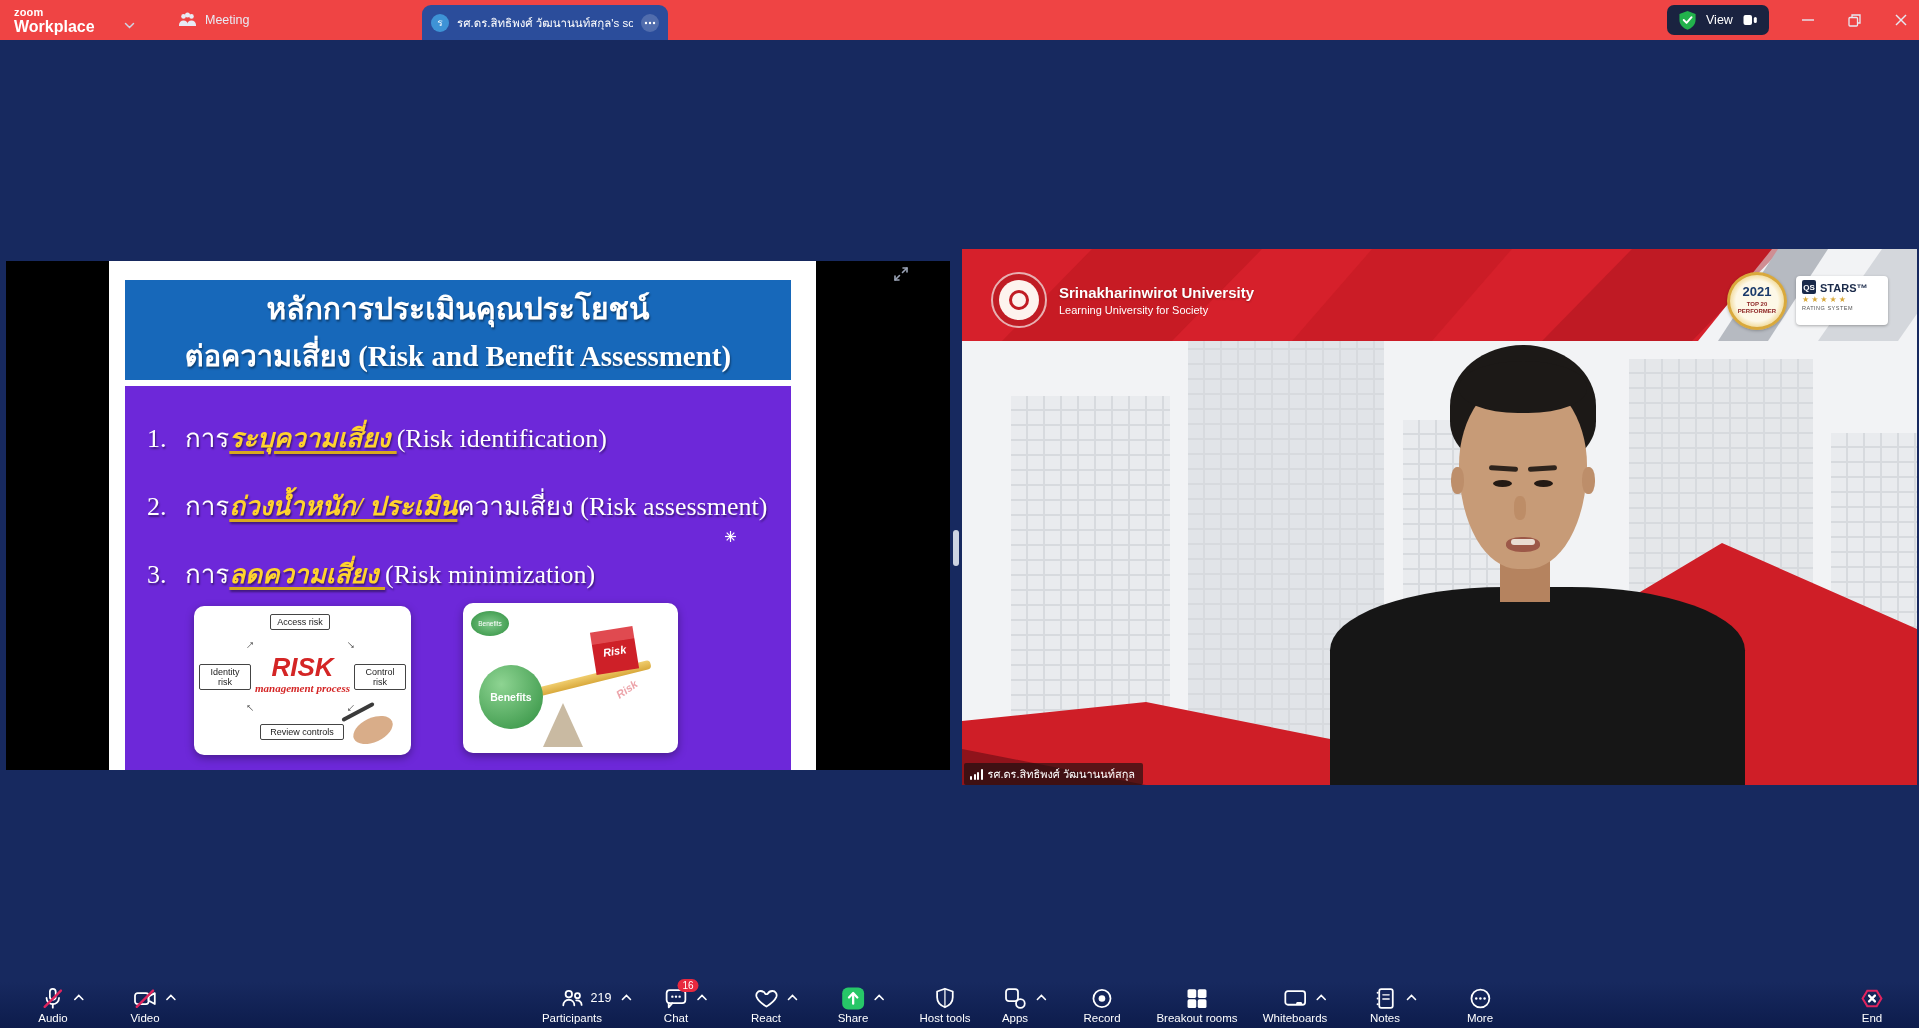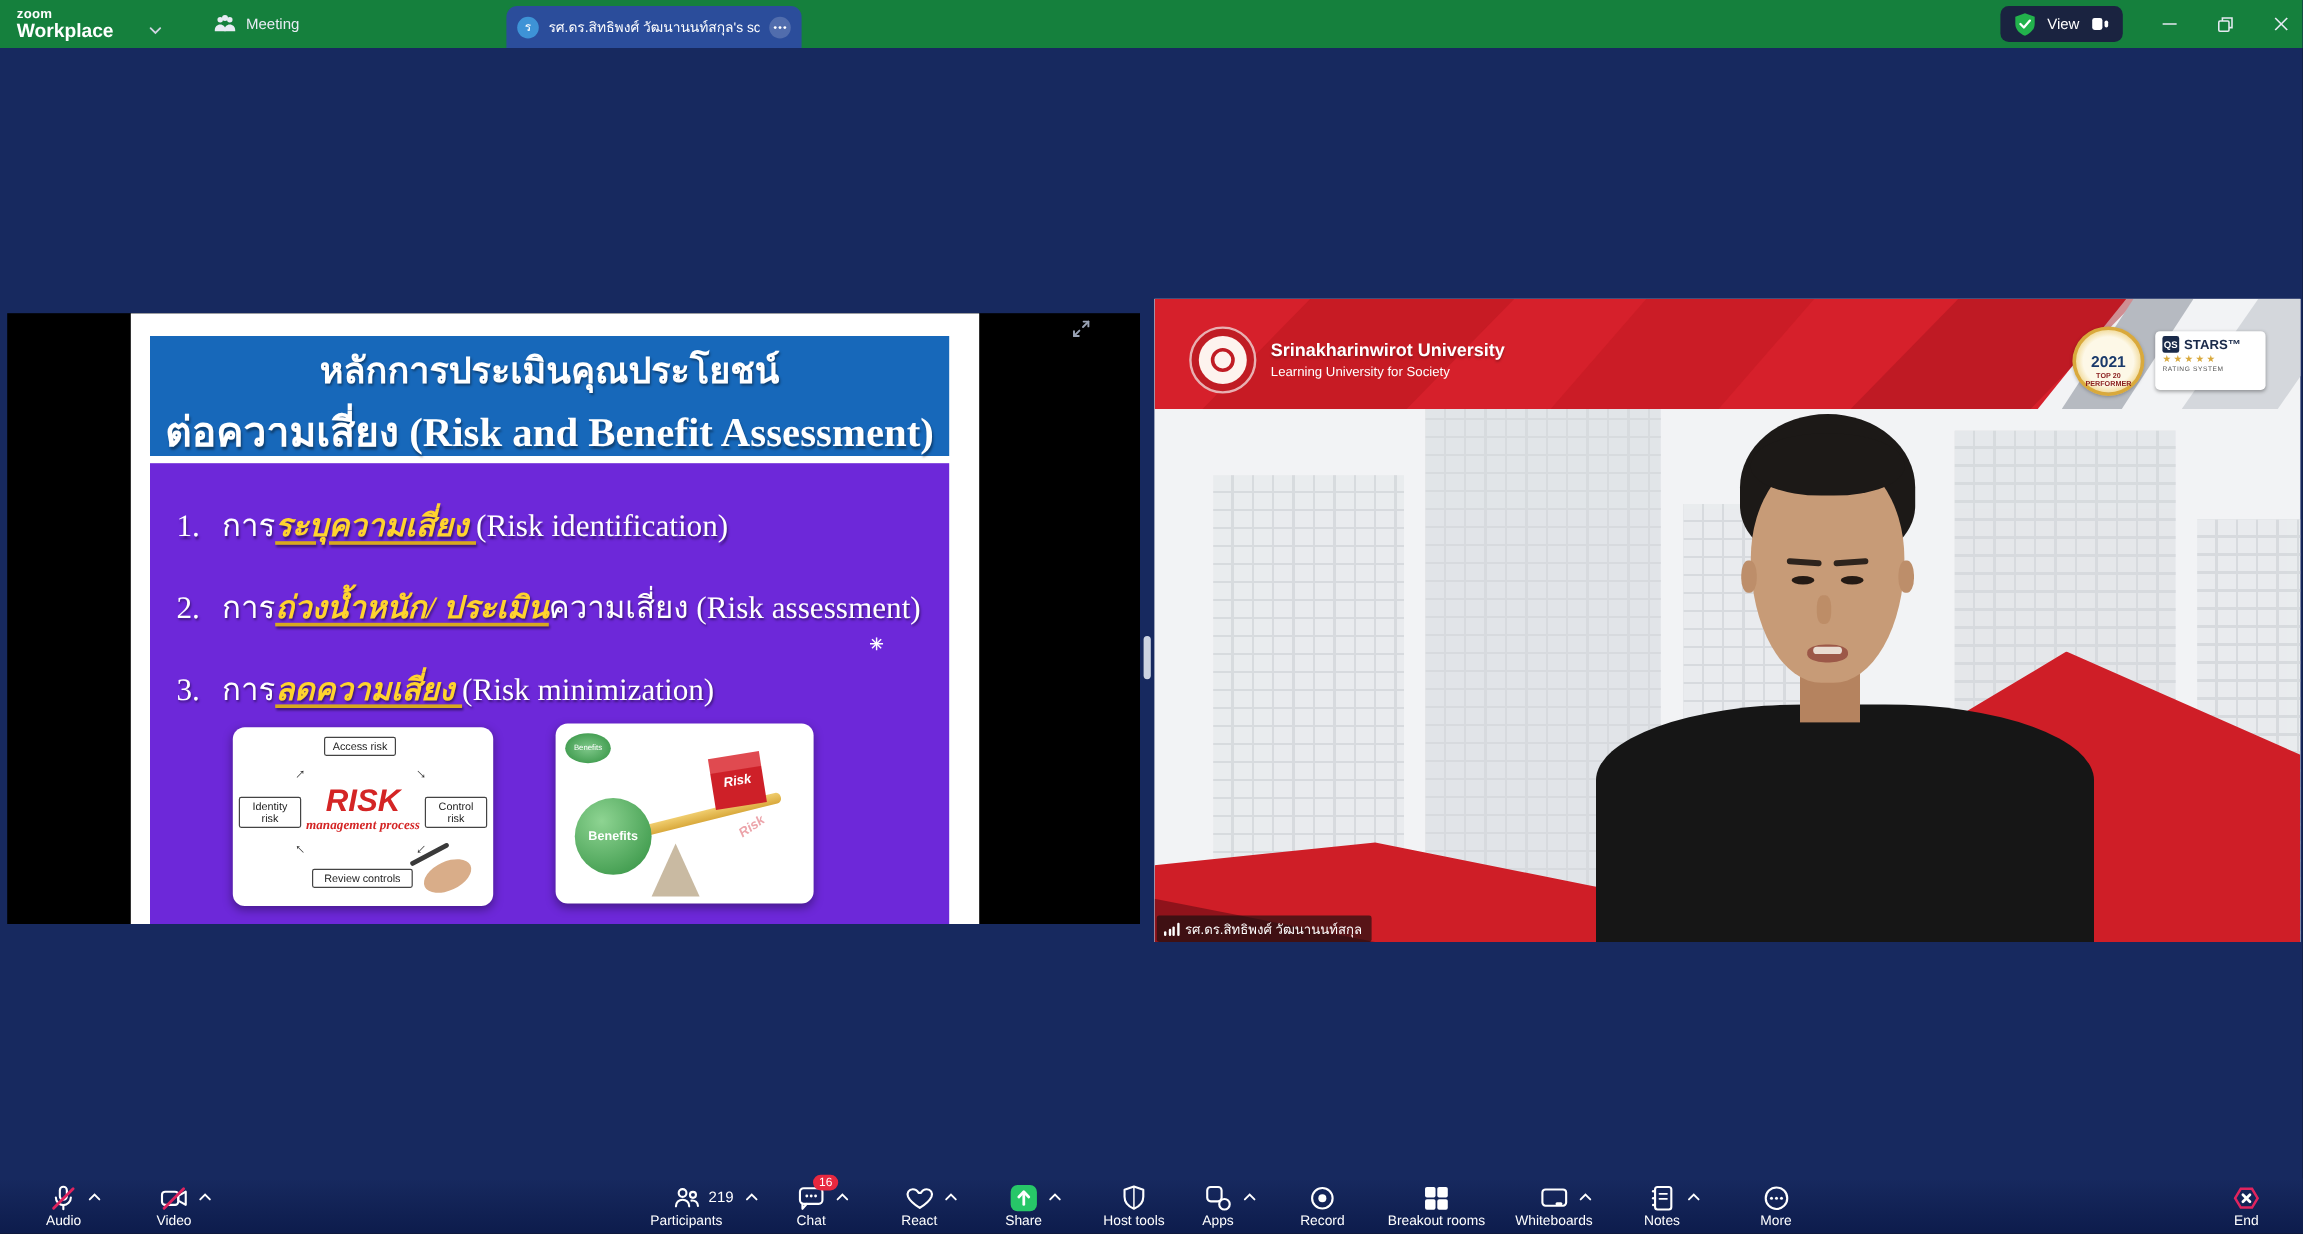--- a/index.html
+++ b/index.html
@@ -1,40 +1,40 @@
 <!DOCTYPE html>
 <html><head>
 <meta charset="utf-8">
 <style>
   *{margin:0;padding:0;box-sizing:border-box}
   html,body{width:1919px;height:1028px;background:#0a1127;overflow:hidden}
   .app{position:relative;width:1919px;height:1028px;background:#17295f;font-family:"Liberation Sans",sans-serif;overflow:hidden}
 
   
-  .titlebar{position:absolute;top:0;left:0;width:100%;height:40px;background:#15803d;color:#fff}
+  .titlebar{position:absolute;top:0;left:0;width:100%;height:40px;background:#ef4444;color:#fff}
   .brand{position:absolute;left:14px;top:7px;color:#fff;cursor:pointer}
   .brand .z1{font-size:11px;font-weight:bold;line-height:11px;letter-spacing:.2px}
   .brand .z2{font-size:16px;font-weight:bold;line-height:17px}
   .brand-chev{position:absolute;left:124px;top:22px}
   .meeting-tab{position:absolute;left:168px;top:0;height:40px;display:flex;align-items:center;gap:8px;color:#e8ebf4;font-size:12.5px;padding:0 10px;cursor:pointer}
   .share-tab{position:absolute;left:422px;top:5px;width:246px;height:35px;background:#2b4d9b;border-radius:9px 9px 0 0;display:flex;align-items:center;padding:0 9px;gap:8px;color:#fff;cursor:pointer}
   .avatar{width:18px;height:18px;border-radius:50%;background:#3e93d6;font-size:10px;display:flex;align-items:center;justify-content:center;flex:0 0 18px;color:#fff}
   .tab-title{font-size:11.5px;white-space:nowrap;overflow:hidden;flex:1}
   .tab-dots{width:18px;height:18px;border-radius:50%;background:rgba(255,255,255,.18);display:flex;align-items:center;justify-content:center;flex:0 0 18px;cursor:pointer}
   .sec-view{position:absolute;left:1667px;top:5px;height:30px;background:#1a2340;border-radius:7px;display:flex;align-items:center;padding:0 11px;gap:9px;cursor:pointer}
   .sec-view span{font-size:12.5px;color:#fff}
   .winbtn{position:absolute;top:0;width:47px;height:40px;display:flex;align-items:center;justify-content:center;cursor:pointer}
 
   
   .shared-panel{position:absolute;left:6px;top:261px;width:944px;height:509px;background:#000;overflow:hidden}
   .expand{position:absolute;left:886px;top:4px;cursor:pointer}
   .slide{position:absolute;left:103px;top:0;width:707px;height:509px;background:#fff;overflow:hidden;font-family:"Liberation Serif",serif}
   .s-head{position:absolute;left:16px;top:19px;width:666px;height:100px;background:#1768ba;text-align:center;color:#fff;font-weight:bold;text-shadow:1px 2px 2px rgba(0,0,0,.4)}
   .s-t1{position:absolute;top:5px;width:100%;font-size:30px}
-  .s-t2{position:absolute;top:53px;width:100%;font-size:34px}
+  .s-t2{position:absolute;top:53px;width:100%;font-size:29px}
   .s-body{position:absolute;left:16px;top:125px;width:666px;height:384px;background:#6d28d9}
   .s-item{position:absolute;left:22px;width:640px;color:#fff;font-size:26px;text-shadow:1px 2px 2px rgba(0,0,0,.45);white-space:nowrap}
   .s-item .num{display:inline-block;width:38px}
   .s-em{color:#ffd32e;font-weight:bold;font-style:italic;text-decoration:underline;text-decoration-color:#d8a91f;text-decoration-thickness:2.5px;text-underline-offset:4px}
   .card{position:absolute;background:#fff;border-radius:10px;box-shadow:0 3px 8px rgba(0,0,0,.35);font-family:"Liberation Sans",sans-serif}
   .dbox{position:absolute;border:1.5px solid #444;border-radius:2px;background:#fff;color:#222;font-size:9px;line-height:1.12;text-align:center;padding:2px 3px;width:60px}
   .risk-w{position:absolute;left:0;width:100%;text-align:center;color:#d42525;font-weight:bold;font-style:italic}
   .darr{position:absolute;color:#333;font-size:13px}
   .wave{position:absolute;left:0;top:0;width:100%;height:100%}
 
@@ -43,21 +43,21 @@
   .bld{position:absolute;opacity:.85;background-color:#e8eaed;background-image:repeating-linear-gradient(rgba(0,0,0,0) 0 13px,#d3d6da 13px 15px),repeating-linear-gradient(90deg,rgba(0,0,0,0) 0 15px,#d3d6da 15px 17px)}
   .band{position:absolute;left:0;top:0;width:810px;height:92px;background:#d6202b;clip-path:polygon(0 0,810px 0,736px 92px,0 92px)}
   .band-ov{position:absolute;top:0;height:92px}
   .gray-par{position:absolute;top:0;height:92px;background:#b6bac1}
   .swu-logo{position:absolute;left:29px;top:23px;width:56px;height:56px;border-radius:50%;background:#c01c24;border:2px solid #e8b0b2;display:flex;align-items:center;justify-content:center}
   .swu-inner{width:40px;height:40px;border-radius:50%;background:#fdf3ee;display:flex;align-items:center;justify-content:center}
   .swu-core{width:20px;height:20px;border-radius:50%;border:3px solid #c01c24;background:#fdf3ee}
   .uni-name{position:absolute;left:97px;top:35px;color:#fff;font-size:15px;font-weight:bold;text-shadow:0 1px 2px rgba(0,0,0,.3)}
   .uni-tag{position:absolute;left:97px;top:55px;color:#fff;font-size:11px}
   .badge-gold{position:absolute;left:765px;top:23px;width:60px;height:58px;border-radius:50%;background:radial-gradient(#fdf8e7 55%,#f3dfa6 70%,#d9a93c 100%);border:3px solid #d9a93c;text-align:center;box-shadow:0 1px 3px rgba(0,0,0,.25)}
-  .badge-gold .g-year{font-size:13px;font-weight:bold;color:#1a3a6b;margin-top:19px}
+  .badge-gold .g-year{font-size:13px;font-weight:bold;color:#1a3a6b;margin-top:9px}
   .badge-gold .g-line{font-size:6px;font-weight:bold;color:#8a1f1f;margin-top:2px;line-height:1.2}
   .badge-qs{position:absolute;left:834px;top:27px;width:92px;height:49px;background:#fff;border-radius:4px;box-shadow:0 1px 3px rgba(0,0,0,.3);padding:4px 6px}
   .qs-row{display:flex;align-items:flex-end;gap:4px}
   .qs-logo{width:14px;height:14px;background:#1a2a4a;color:#fff;font-size:8px;font-weight:bold;display:flex;align-items:center;justify-content:center;border-radius:2px}
   .qs-title{font-size:11px;font-weight:bold;color:#1a2a4a}
   .qs-stars{font-size:8px;color:#d9a93c;letter-spacing:2px;margin-top:1px}
   .qs-sub{font-size:5.5px;color:#555;letter-spacing:.5px;margin-top:1px}
   .nametag{position:absolute;left:2px;top:514px;height:22px;background:rgba(15,15,15,.62);display:flex;align-items:center;gap:5px;padding:0 8px 0 6px;color:#fff;font-size:11px;border-radius:2px}
   .bars{display:flex;align-items:flex-end;gap:1.5px;height:11px}
   .bars i{display:block;width:2px;background:#fff;border-radius:1px}

